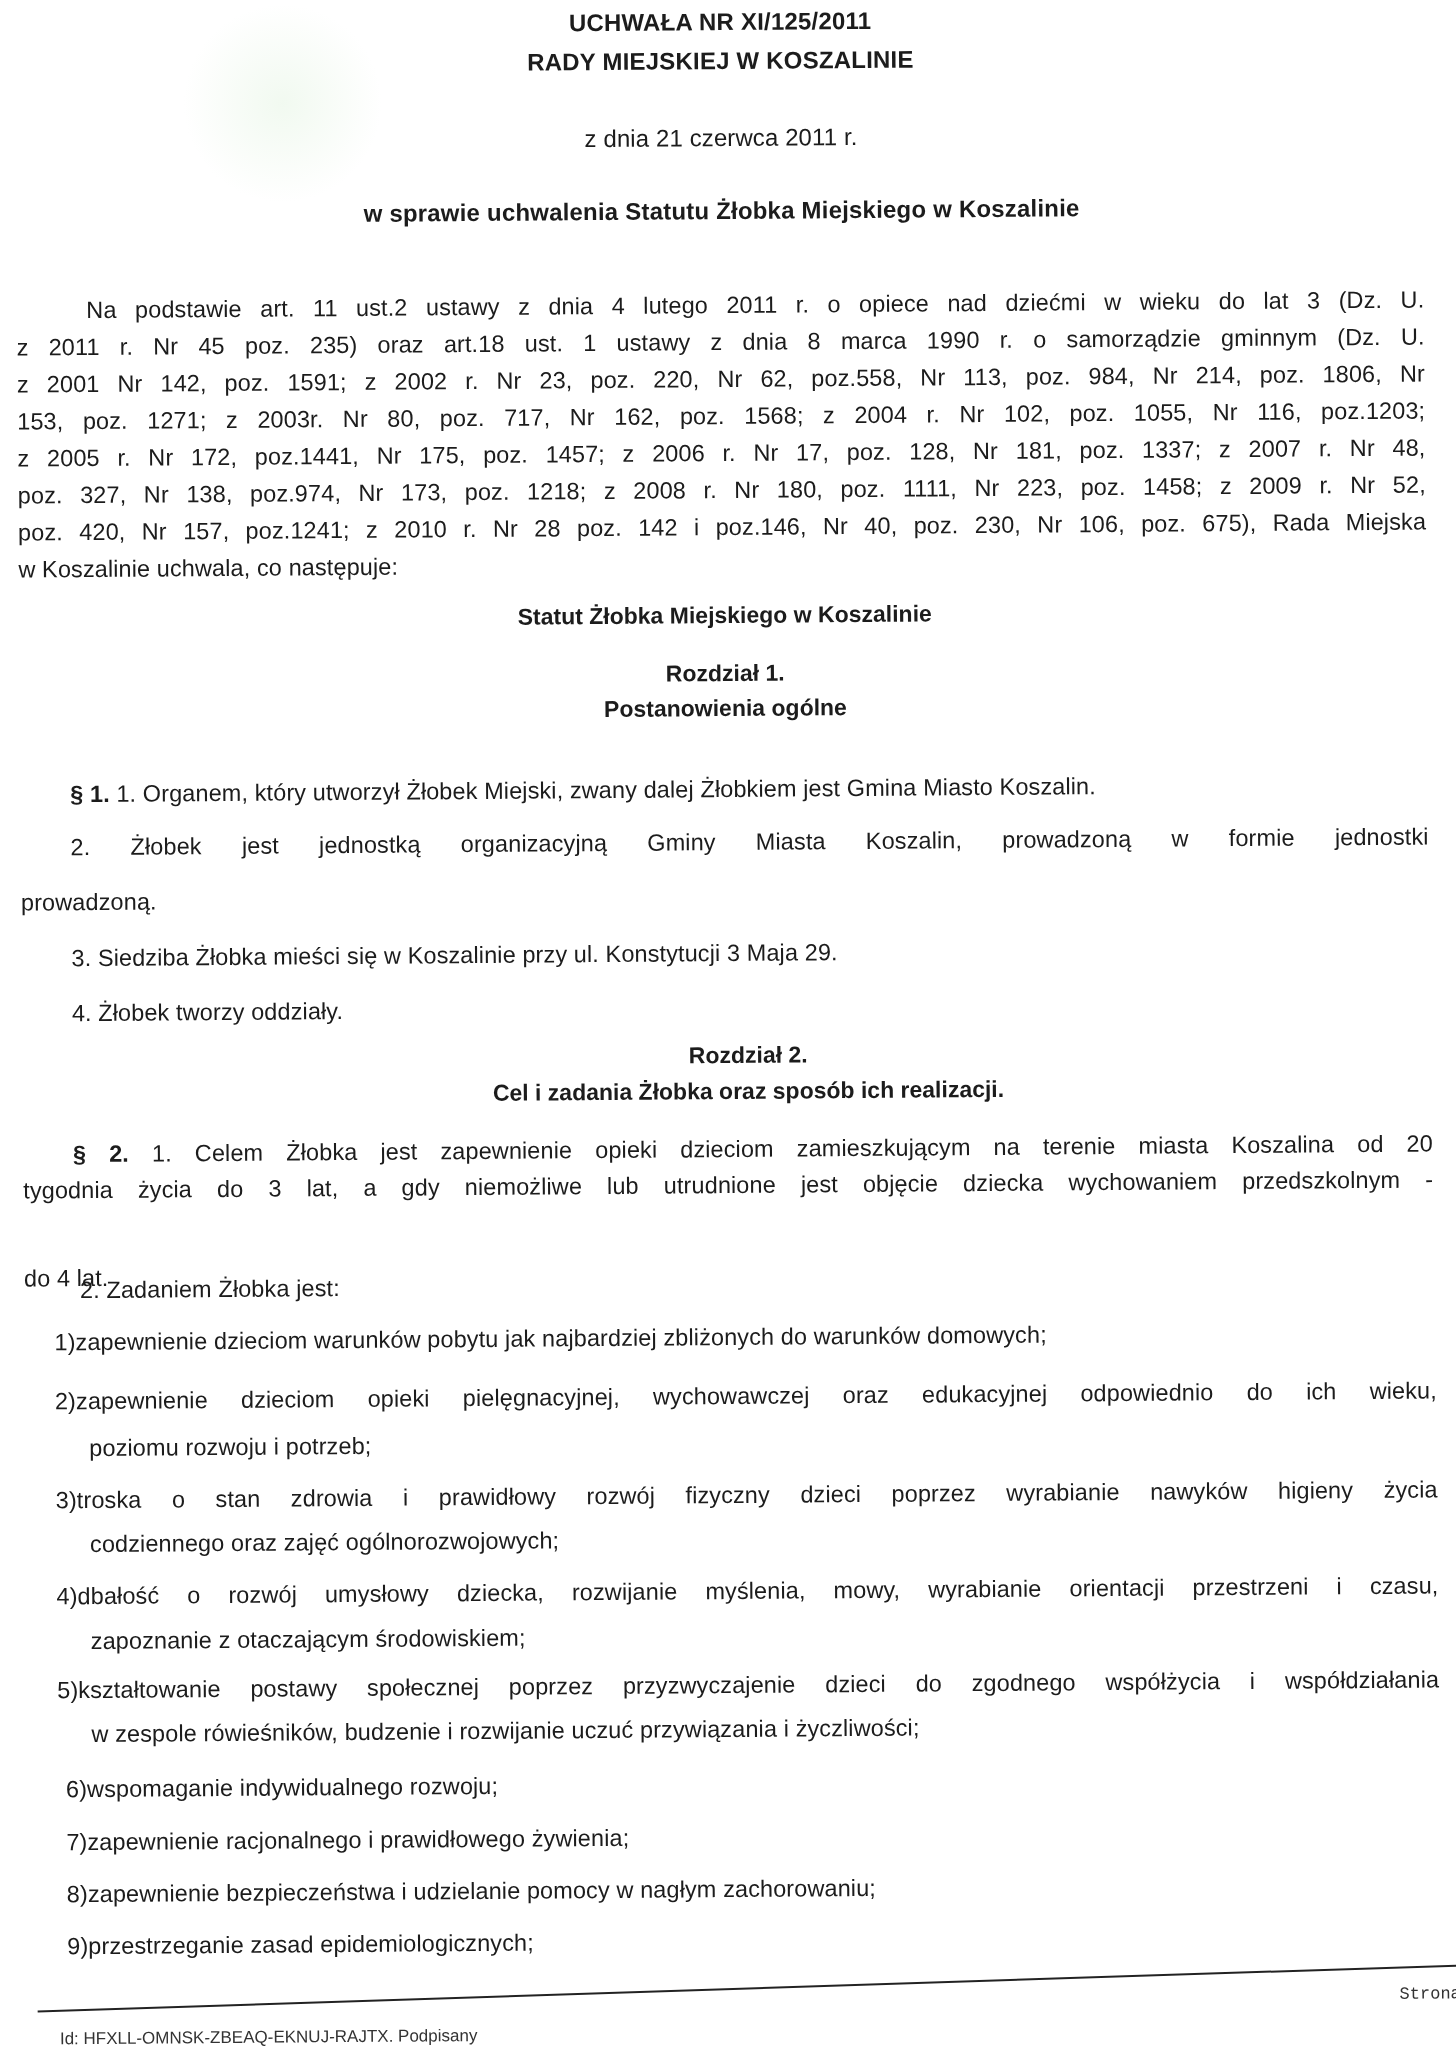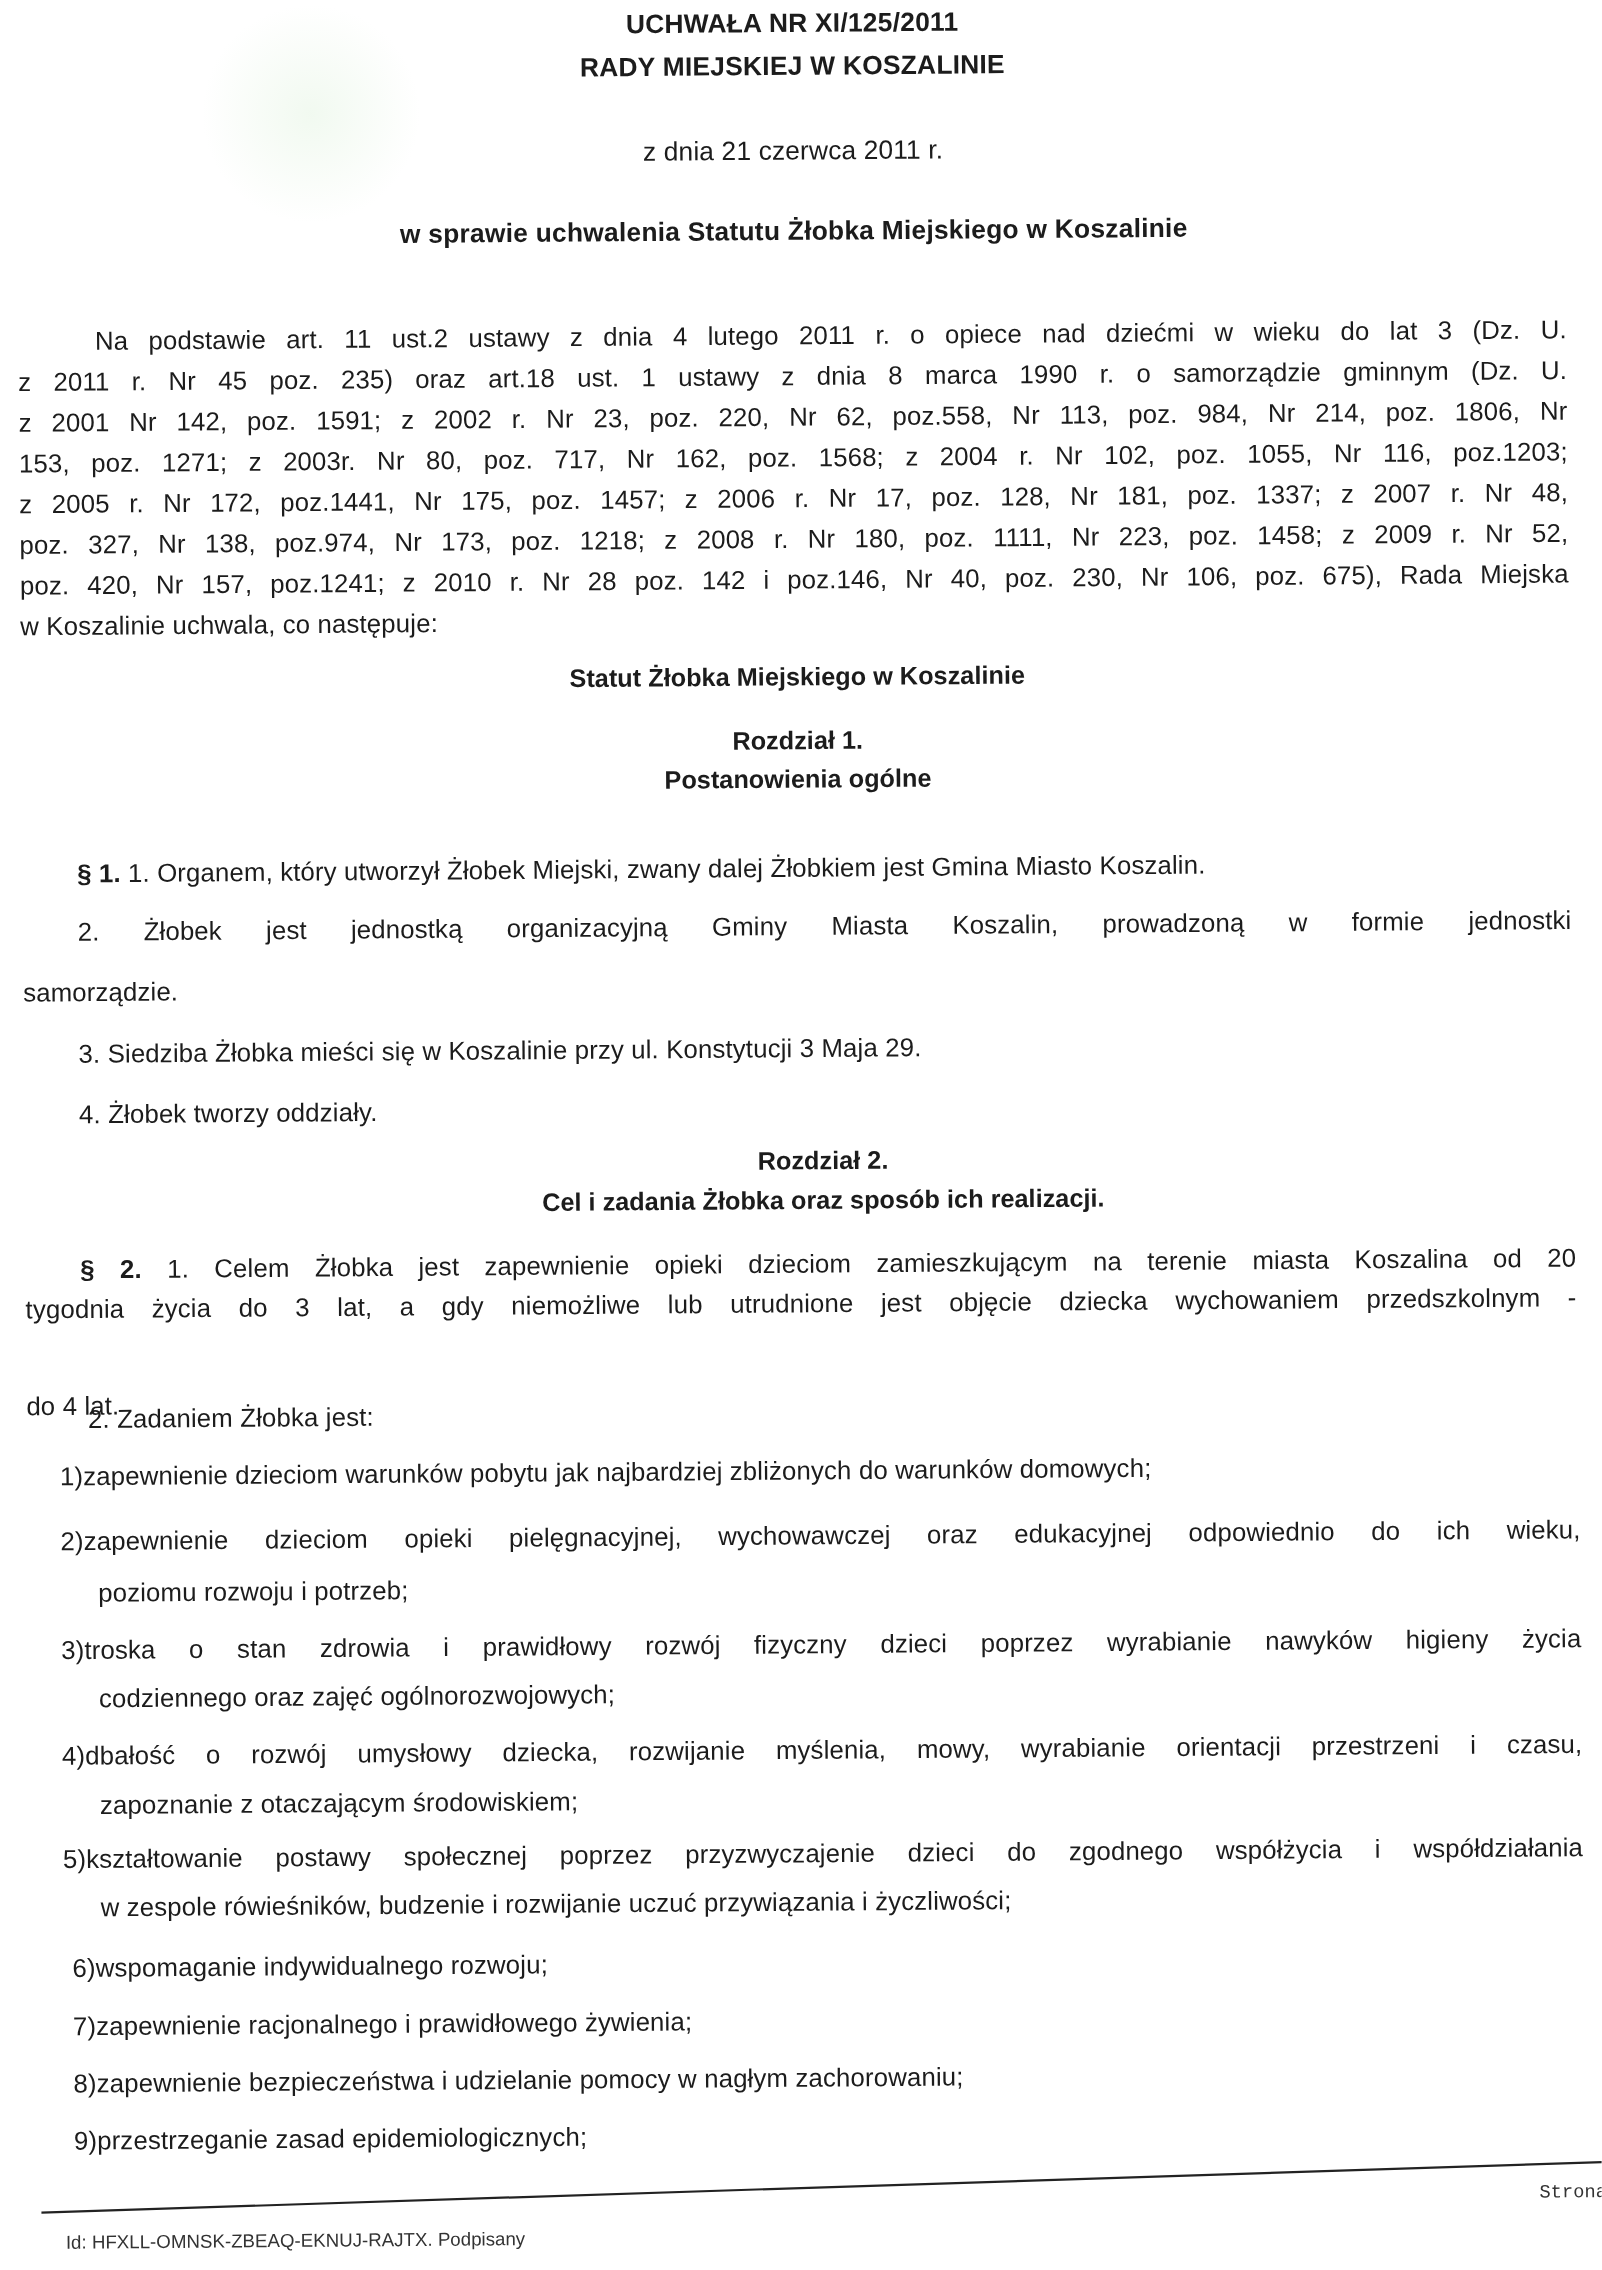--- a/index.html
+++ b/index.html
@@ -86,21 +86,21 @@
 
   <div class="abs heading center" style="top:602px;">Statut Żłobka Miejskiego w Koszalinie</div>
   <div class="abs heading center" style="top:660px;">Rozdział 1.</div>
   <div class="abs heading center" style="top:695px;">Postanowienia ogólne</div>
 
   <div class="abs body-text" style="top:776px; left:72px;">
     <span class="bold">§ 1.</span>
     <span>1. Organem, który utworzył Żłobek Miejski, zwany dalej Żłobkiem jest Gmina Miasto Koszalin.</span>
   </div>
   <div class="abs body-text justify" style="top:829px; left:72px; width:1358px;">2. Żłobek jest jednostką organizacyjną Gminy Miasta Koszalin, prowadzoną w formie jednostki</div>
-  <div class="abs body-text" style="top:884px; left:22px;">samorządzie.</div>
+  <div class="abs body-text" style="top:884px; left:22px;">prowadzoną.</div>
   <div class="abs body-text" style="top:940px; left:72px;">3. Siedziba Żłobka mieści się w Koszalinie przy ul. Konstytucji 3 Maja 29.</div>
   <div class="abs body-text" style="top:995px; left:72px;">4. Żłobek tworzy oddziały.</div>
 
   <div class="abs heading center" style="top:1042px; padding-left:40px; box-sizing:border-box;">Rozdział 2.</div>
   <div class="abs heading center" style="top:1078px; padding-left:40px; box-sizing:border-box;">Cel i zadania Żłobka oraz sposób ich realizacji.</div>
 
   <div class="abs body-text justify" style="top:1136px; left:72px; width:1360px;">
     <span class="bold">§ 2.</span>
     <span>1. Celem Żłobka jest zapewnienie opieki dzieciom zamieszkującym na terenie miasta Koszalina od 20</span>
   </div>

